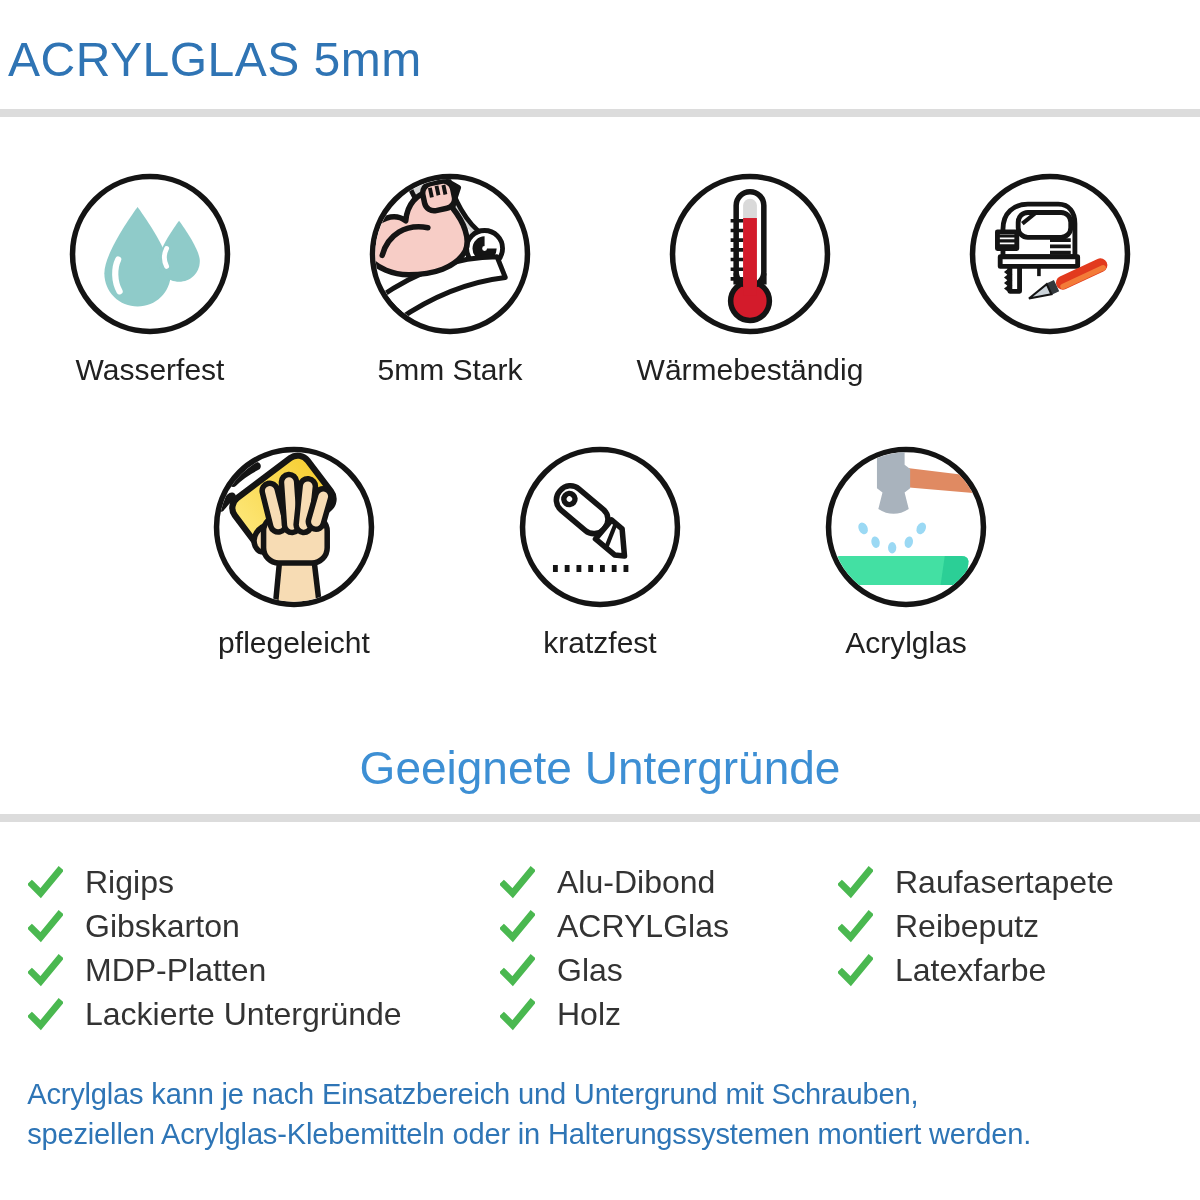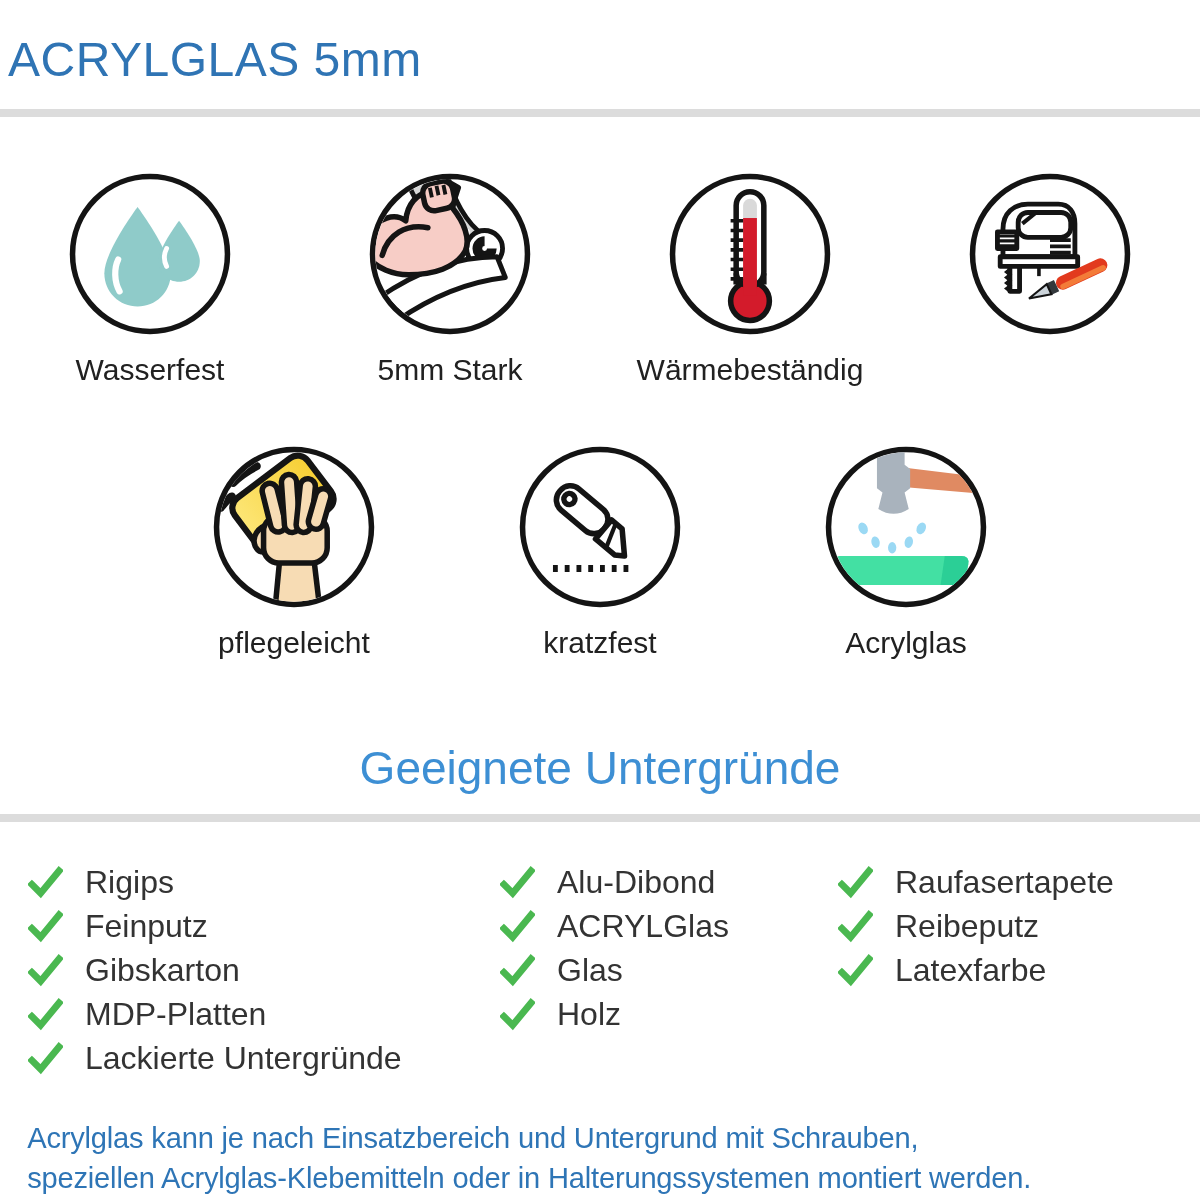--- a/index.html
+++ b/index.html
@@ -238,26 +238,20 @@
     <li class="check-item">
         <svg viewBox="0 0 36 36">
           <path class="checkmark" d="M4 20 L13 29 L32 6"></path>
         </svg>
         <span>Rigips</span>
       </li>
     <li class="check-item">
         <svg viewBox="0 0 36 36">
           <path class="checkmark" d="M4 20 L13 29 L32 6"></path>
         </svg>
-        <span>Feinputz</span>
-      </li>
-    <li class="check-item">
-        <svg viewBox="0 0 36 36">
-          <path class="checkmark" d="M4 20 L13 29 L32 6"></path>
-        </svg>
         <span>Gibskarton</span>
       </li>
     <li class="check-item">
         <svg viewBox="0 0 36 36">
           <path class="checkmark" d="M4 20 L13 29 L32 6"></path>
         </svg>
         <span>MDP-Platten</span>
       </li>
     <li class="check-item">
         <svg viewBox="0 0 36 36">

